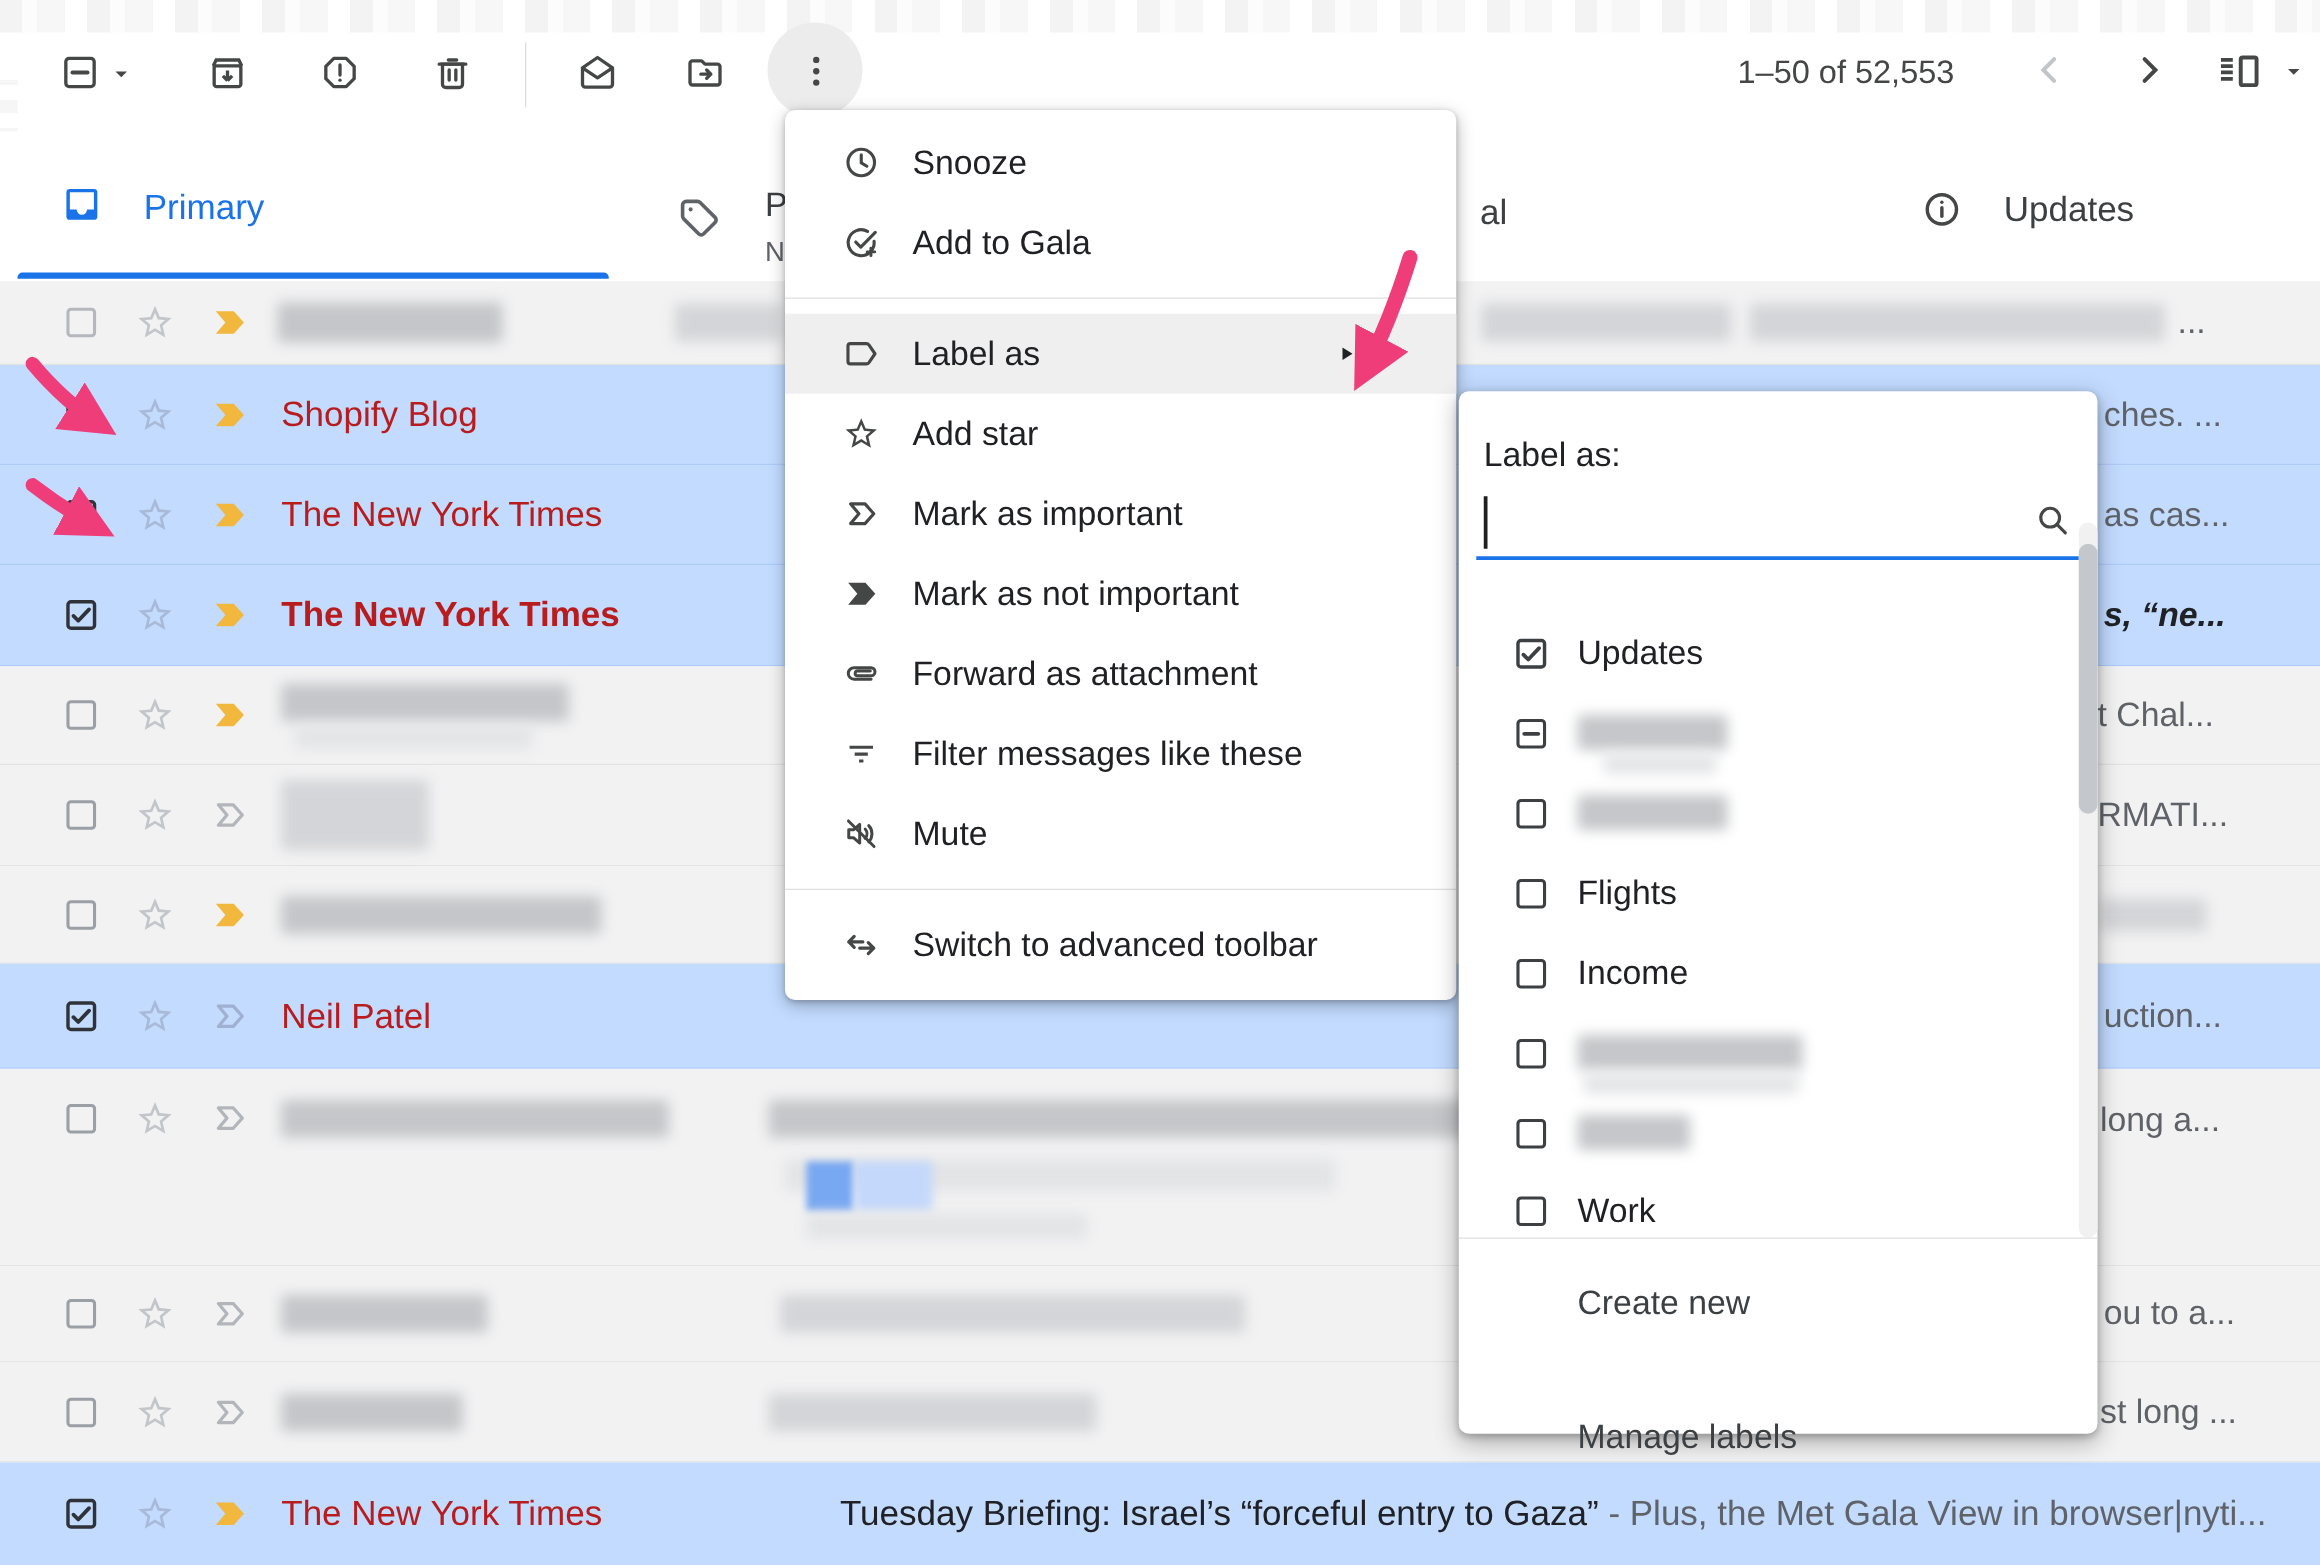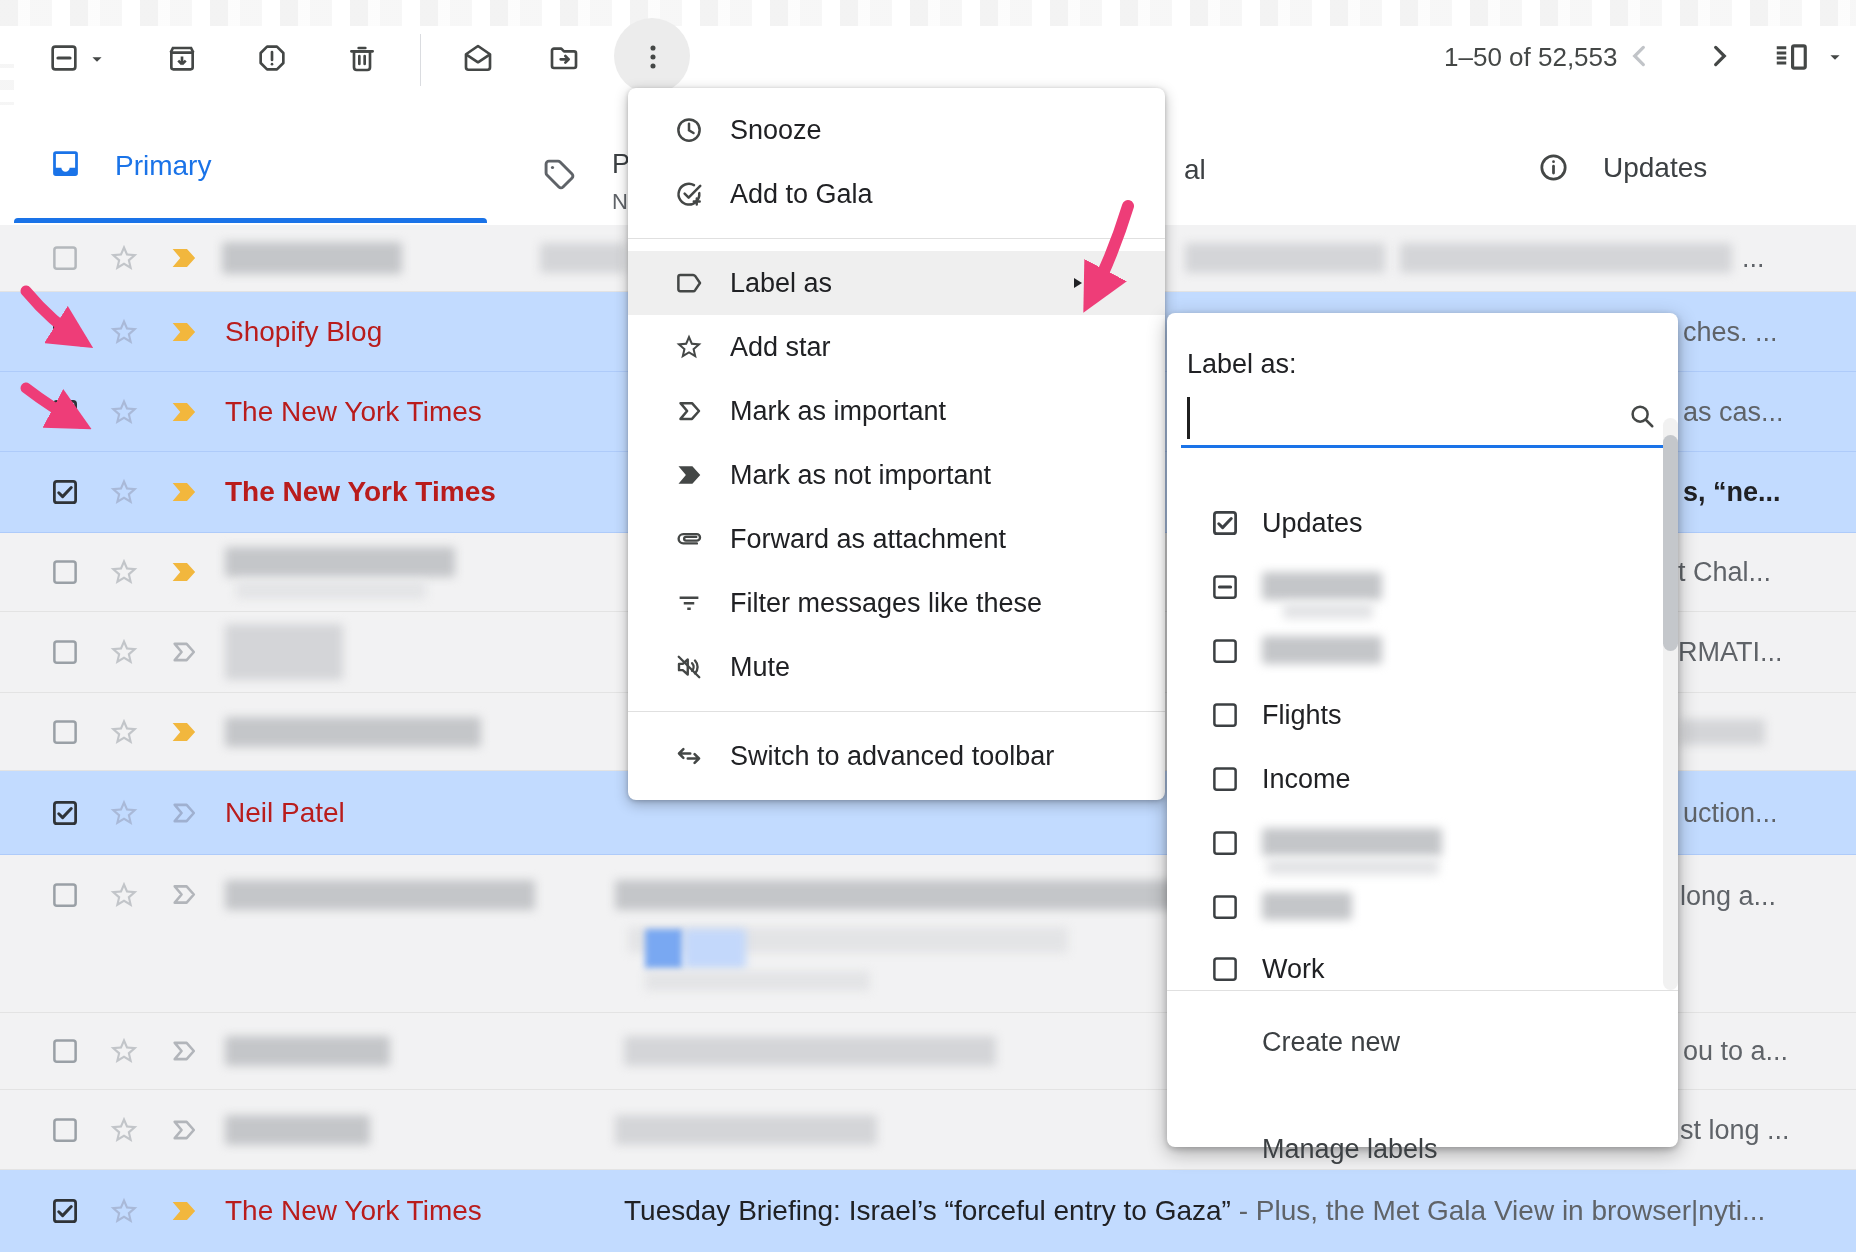--- a/index.html
+++ b/index.html
@@ -24,21 +24,21 @@
   .tab-underline{background:#1a73e8;height:5px;border-radius:4px 4px 0 0;}
   .tab-frag{color:#3c4043;font-size:27px;}
   .tab-frag-sub{color:#5f6368;font-size:22px;}
   
   .row{position:absolute;left:0;width:1856px;box-sizing:border-box;cursor:pointer;}
   .row.read{background:#f2f2f3;border-bottom:1px solid #e3e3e3;}
   .row.sel{background:#c2dbff;border-bottom:1px solid #aecbfa;}
   .vc{top:50%;transform:translateY(-50%);}
   .sender{font-size:28px;color:#b91c1c;white-space:nowrap;}
   .sender.b{font-weight:700;}
-  .subject{font-size:28px;white-space:nowrap;}
+  .subject{font-size:28px;white-space:nowrap;margin-left:48px;}
   .subj-dark{color:#202124;}
   .snip-gray{color:#5f6368;}
   .frag{font-size:27px;color:#5f6368;white-space:nowrap;}
   .frag.b{color:#202124;font-weight:700;}
   .blur{position:absolute;background:#c4c6c9;border-radius:3px;filter:blur(5px);}
   .blur.lt{background:#e3e4e6;}
   .blur.md{background:#d4d5d8;}
   
   .menu{left:628px;top:88px;width:537px;background:#fff;border-radius:8px;z-index:10;
         box-shadow:0 4px 14px rgba(0,0,0,.28),0 1px 4px rgba(0,0,0,.18);padding:10px 0 12px 0;box-sizing:border-box;}
@@ -212,21 +212,21 @@
     <div class="abs vline" style="left:420px;top:8px;"></div>
     <svg class="abs icon tbar-btn" style="left:462px;top:16px;">
         <use href="#i-env-open"></use>
       </svg>
     <svg class="abs icon tbar-btn" style="left:548px;top:16px;">
         <use href="#i-folder-move"></use>
       </svg>
     <svg class="abs icon tbar-btn" style="left:637px;top:15px;">
         <use href="#i-more"></use>
       </svg>
-    <div class="abs pag" style="left:1444px;top:16px;">1–50 of 52,553</div>
+    <div class="abs pag" style="left:1390px;top:16px;">1–50 of 52,553</div>
     <svg class="abs icon" style="left:1624px;top:14px;width:32px;height:32px;color:#c1c4c8;">
         <use href="#i-chevL"></use>
       </svg>
     <svg class="abs icon" style="left:1703px;top:14px;width:32px;height:32px;color:#444746;">
         <use href="#i-chevR"></use>
       </svg>
     <svg class="abs icon" style="left:1772px;top:12px;width:38px;height:38px;color:#444746;">
         <use href="#i-split"></use>
       </svg>
     <svg class="abs icon" style="left:1824px;top:20px;width:22px;height:22px;color:#444746;">
@@ -307,21 +307,21 @@
     <svg class="abs icon vc" style="left:50px;width:30px;height:30px;color:#2f3337;">
         <use href="#i-cb-check"></use>
       </svg>
     <svg class="abs icon vc" style="left:108px;width:32px;height:32px;color:#a9b9d8;">
         <use href="#i-star"></use>
       </svg>
     <svg class="abs icon vc" style="left:168px;width:31px;height:31px;color:#f2b73d;">
         <use href="#i-marker-fill"></use>
       </svg>
     <span class="abs sender b vc" style="left:225px;">The New York Times</span>
-    <span class="abs frag b vc" style="left:1683px;">s, “ne...</span>
+    <span class="abs frag b vc" style="left:1683px;font-style:italic;">s, “ne...</span>
   </div>
 
   <div class="row read" style="top:533px;height:79px;">
     <svg class="abs icon vc" style="left:50px;width:30px;height:30px;color:#9aa0a6;">
         <use href="#i-cb-empty"></use>
       </svg>
     <svg class="abs icon vc" style="left:108px;width:32px;height:32px;color:#c2c5c9;">
         <use href="#i-star"></use>
       </svg>
     <svg class="abs icon vc" style="left:168px;width:31px;height:31px;color:#f2b73d;">

